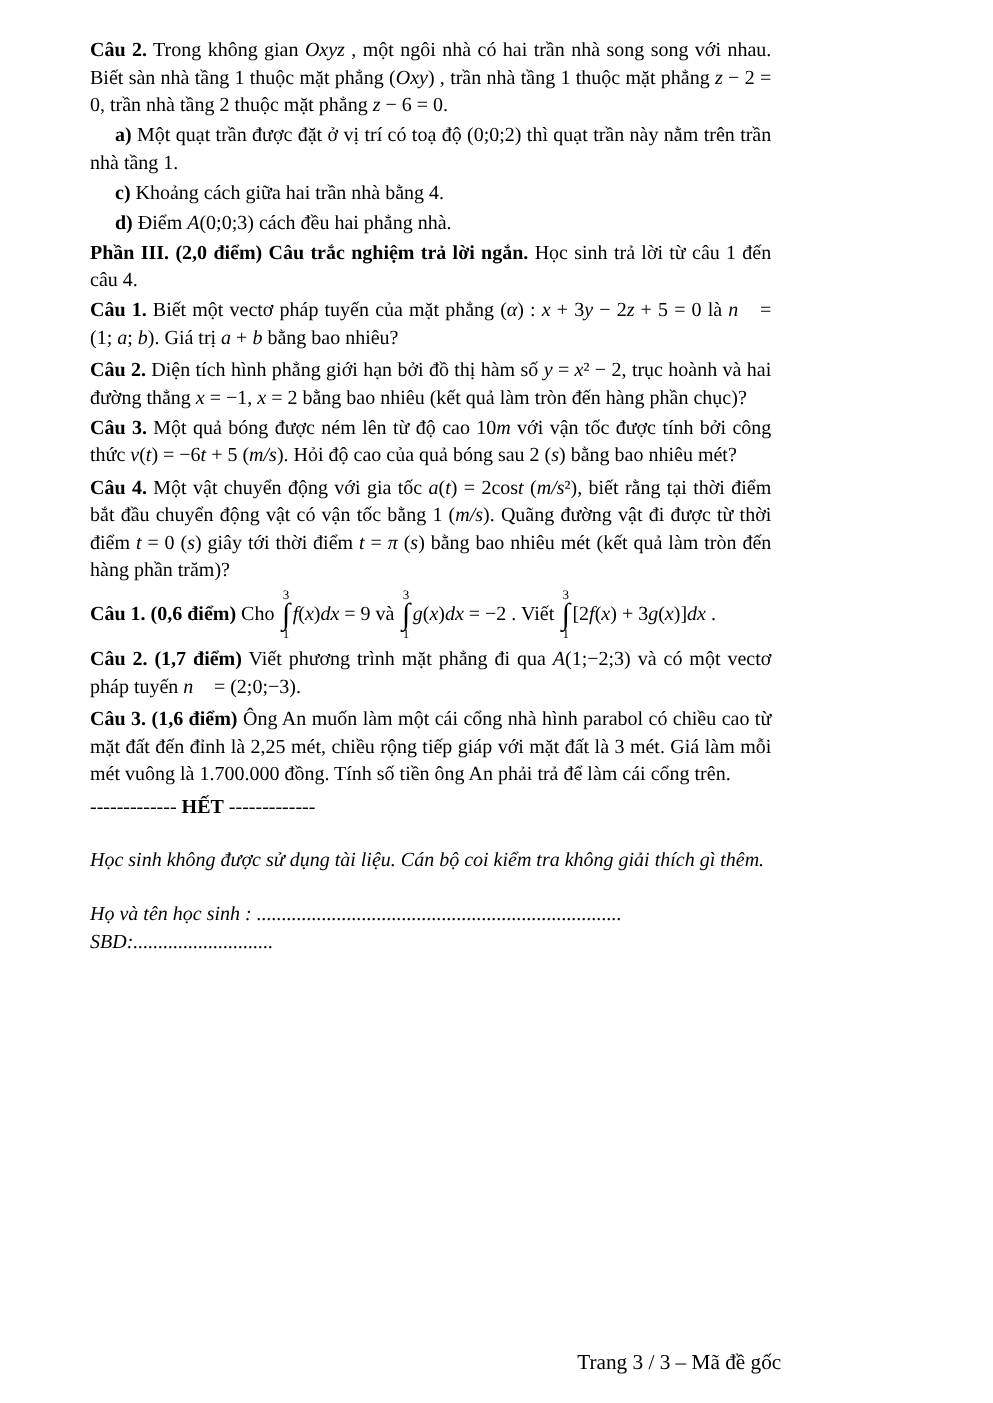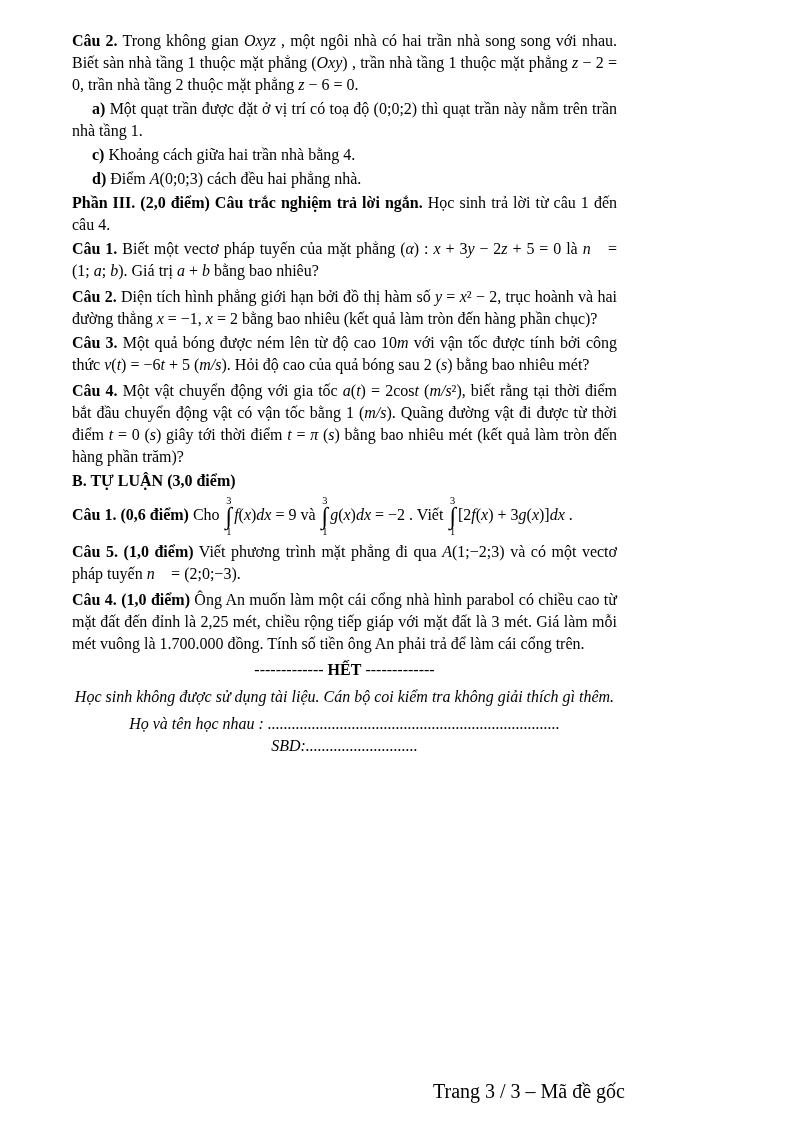--- a/index.html
+++ b/index.html
@@ -14,23 +14,23 @@
     font-size: 16px;
     padding: 30px 47px 0 72px;
     overflow: hidden;
   }
   .para {
     line-height: 22px;
     text-align: justify;
     margin: 0 0 2px 0;
   }
   .indent { text-indent: 20px; }
-  .center { text-align: center; }
+  .center { text-align: left; }
   .mt4 { margin-top: 4px; }
-  .mt8 { margin-top: 5px; }
+  .mt8 { margin-top: 21px; }
 
   span.b { font-weight: bold; }
   span.i { font-style: italic; }
   span.m { font-style: italic; }
 
   
   .int {
     display: inline-flex;
     flex-direction: column;
     align-items: center;
@@ -38,51 +38,50 @@
     line-height: 1;
     margin: 0 2px;
   }
   .int .isym { font-size: 1.5em; line-height: 0.85; }
   .int .lim  { font-size: 0.65em; line-height: 1; }
 
   .footer {
     position: absolute;
     top: 1080px;
     right: 39px;
-    font-size: 20px;
+    font-size: 17px;
     color: #000000;
   }
 </style>
 </head>
 <body>
 
 <div class="page">
   <p class="para"><span class="b">Câu 2.</span><span> Trong không gian </span><span class="m">Oxyz</span><span> , một ngôi nhà có hai trần nhà song song với nhau. Biết sàn nhà tầng 1 thuộc mặt phẳng </span><span>(</span><span class="m">Oxy</span><span>)</span><span> , trần nhà tầng 1 thuộc mặt phẳng </span><span class="m">z</span><span> − 2 = 0,</span><span> trần nhà tầng 2 thuộc mặt phẳng </span><span class="m">z</span><span> − 6 = 0.</span></p>
   <p class="para indent"><span class="b">a)</span><span> Một quạt trần được đặt ở vị trí có toạ độ </span><span>(0;0;2)</span><span> thì quạt trần này nằm trên trần nhà tầng 1.</span></p>
   <p class="para indent"><span class="b">c)</span><span> Khoảng cách giữa hai trần nhà bằng 4.</span></p>
   <p class="para indent"><span class="b">d)</span><span> Điểm </span><span class="m">A</span><span>(0;0;3)</span><span> cách đều hai phẳng nhà.</span></p>
   <p class="para"><span class="b">Phần III. (2,0 điểm) Câu trắc nghiệm trả lời ngắn.</span><span> Học sinh trả lời từ câu 1 đến câu 4.</span></p>
   <p class="para"><span class="b">Câu 1.</span><span> Biết một vectơ pháp tuyến của mặt phẳng </span><span>(</span><span class="m">α</span><span>) : </span><span class="m">x</span><span> + 3</span><span class="m">y</span><span> − 2</span><span class="m">z</span><span> + 5 = 0</span><span> là </span><span class="m">n⃗</span><span> = (1; </span><span class="m">a</span><span>; </span><span class="m">b</span><span>).</span><span> Giá trị </span><span class="m">a</span><span> + </span><span class="m">b</span><span> bằng bao nhiêu?</span></p>
   <p class="para mt4"><span class="b">Câu 2.</span><span> Diện tích hình phẳng giới hạn bởi đồ thị hàm số </span><span class="m">y</span><span> = </span><span class="m">x</span><span>² − 2,</span><span> trục hoành và hai đường thẳng </span><span class="m">x</span><span> = −1, </span><span class="m">x</span><span> = 2</span><span> bằng bao nhiêu (kết quả làm tròn đến hàng phần chục)?</span></p>
   <p class="para"><span class="b">Câu 3.</span><span> Một quả bóng được ném lên từ độ cao 10</span><span class="m">m</span><span> với vận tốc được tính bởi công thức </span><span class="m">v</span><span>(</span><span class="m">t</span><span>) = −6</span><span class="m">t</span><span> + 5 (</span><span class="m">m/s</span><span>).</span><span> Hỏi độ cao của quả bóng sau 2 (</span><span class="m">s</span><span>) bằng bao nhiêu mét?</span></p>
   <p class="para mt4"><span class="b">Câu 4.</span><span> Một vật chuyển động với gia tốc </span><span class="m">a</span><span>(</span><span class="m">t</span><span>) = 2cos</span><span class="m">t</span><span> (</span><span class="m">m/s</span><span>²),</span><span> biết rằng tại thời điểm bắt đầu chuyển động vật có vận tốc bằng 1 (</span><span class="m">m/s</span><span>).</span><span> Quãng đường vật đi được từ thời điểm </span><span class="m">t</span><span> = 0 (</span><span class="m">s</span><span>) giây tới thời điểm </span><span class="m">t</span><span> = </span><span class="m">π</span><span> (</span><span class="m">s</span><span>) bằng bao nhiêu mét (kết quả làm tròn đến hàng phần trăm)?</span></p>
-  <p class="para"><span class="b">B. TỰ LUẬN (3,0 điểm)</span></p>
   <p class="para mt4"><span class="b">Câu 1. (0,6 điểm)</span><span> Cho </span><span class="int">
         <span class="lim">3</span>
         <span class="isym">∫</span>
         <span class="lim">1</span>
       </span><span class="m">f</span><span>(</span><span class="m">x</span><span>)</span><span class="m">dx</span><span> = 9 và </span><span class="int">
         <span class="lim">3</span>
         <span class="isym">∫</span>
         <span class="lim">1</span>
       </span><span class="m">g</span><span>(</span><span class="m">x</span><span>)</span><span class="m">dx</span><span> = −2 .</span><span> Viết </span><span class="int">
         <span class="lim">3</span>
         <span class="isym">∫</span>
         <span class="lim">1</span>
       </span><span>[2</span><span class="m">f</span><span>(</span><span class="m">x</span><span>) + 3</span><span class="m">g</span><span>(</span><span class="m">x</span><span>)]</span><span class="m">dx</span><span> .</span></p>
-  <p class="para mt4"><span class="b">Câu 5. (1,0 điểm)</span><span> Viết phương trình mặt phẳng đi qua </span><span class="m">A</span><span>(1;−2;3)</span><span> và có một vectơ pháp tuyến </span><span class="m">n⃗</span><span> = (2;0;−3).</span></p>
-  <p class="para mt4"><span class="b">Câu 4. (1,0 điểm)</span><span> Ông An muốn làm một cái cổng nhà hình parabol có chiều cao từ mặt đất đến đỉnh là 2,25 mét, chiều rộng tiếp giáp với mặt đất là 3 mét. Giá làm mỗi mét vuông là 1.700.000 đồng. Tính số tiền ông An phải trả để làm cái cổng trên.</span></p>
+  <p class="para mt4"><span class="b">Câu 2. (1,7 điểm)</span><span> Viết phương trình mặt phẳng đi qua </span><span class="m">A</span><span>(1;−2;3)</span><span> và có một vectơ pháp tuyến </span><span class="m">n⃗</span><span> = (2;0;−3).</span></p>
+  <p class="para mt4"><span class="b">Câu 3. (1,6 điểm)</span><span> Ông An muốn làm một cái cổng nhà hình parabol có chiều cao từ mặt đất đến đỉnh là 2,25 mét, chiều rộng tiếp giáp với mặt đất là 3 mét. Giá làm mỗi mét vuông là 1.700.000 đồng. Tính số tiền ông An phải trả để làm cái cổng trên.</span></p>
   <p class="para center mt4"><span>------------- </span><span class="b">HẾT</span><span> -------------</span></p>
   <p class="para center mt8"><span class="i">Học sinh không được sử dụng tài liệu. Cán bộ coi kiểm tra không giải thích gì thêm.</span></p>
-  <p class="para center mt8"><span class="i">Họ và tên học nhau : ......................................................................... SBD:............................</span></p>
+  <p class="para center mt8"><span class="i">Họ và tên học sinh : ......................................................................... SBD:............................</span></p>
 
   <div class="footer">Trang 3 / 3 – Mã đề gốc</div>
 </div>
 
 </body></html>

